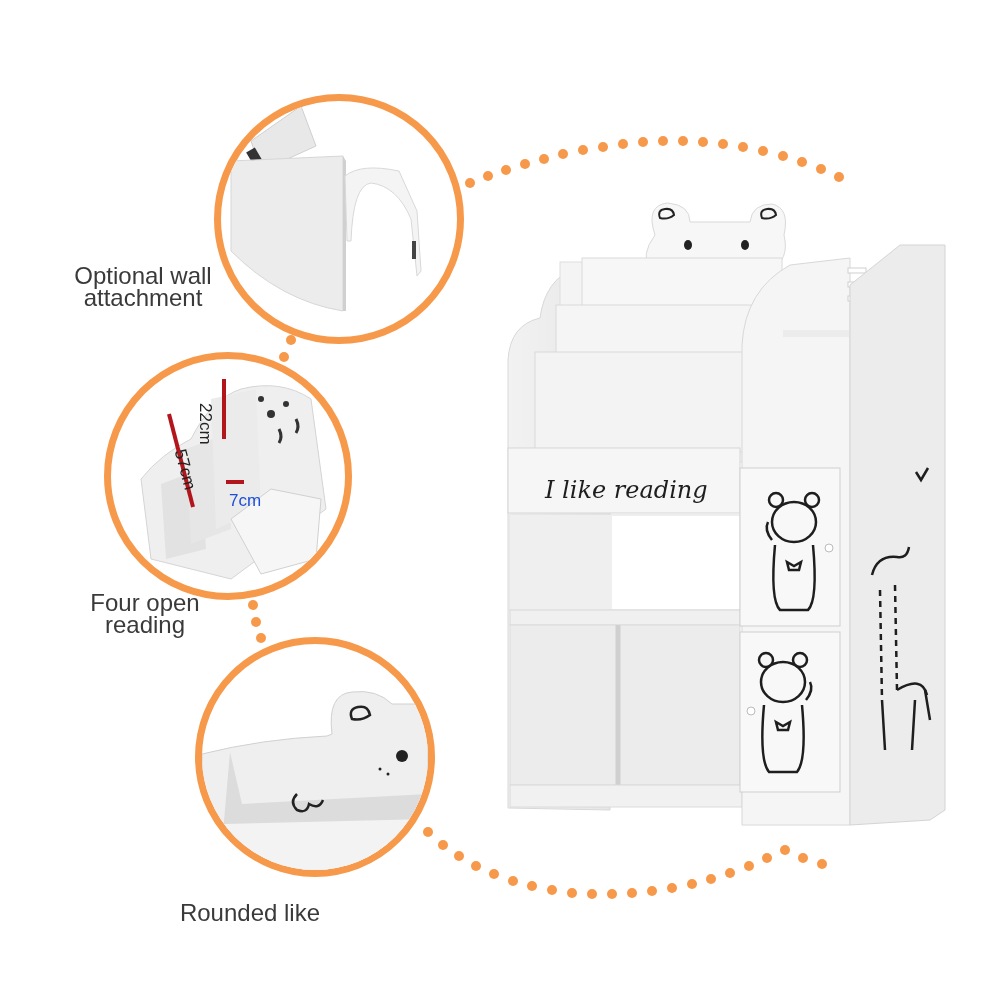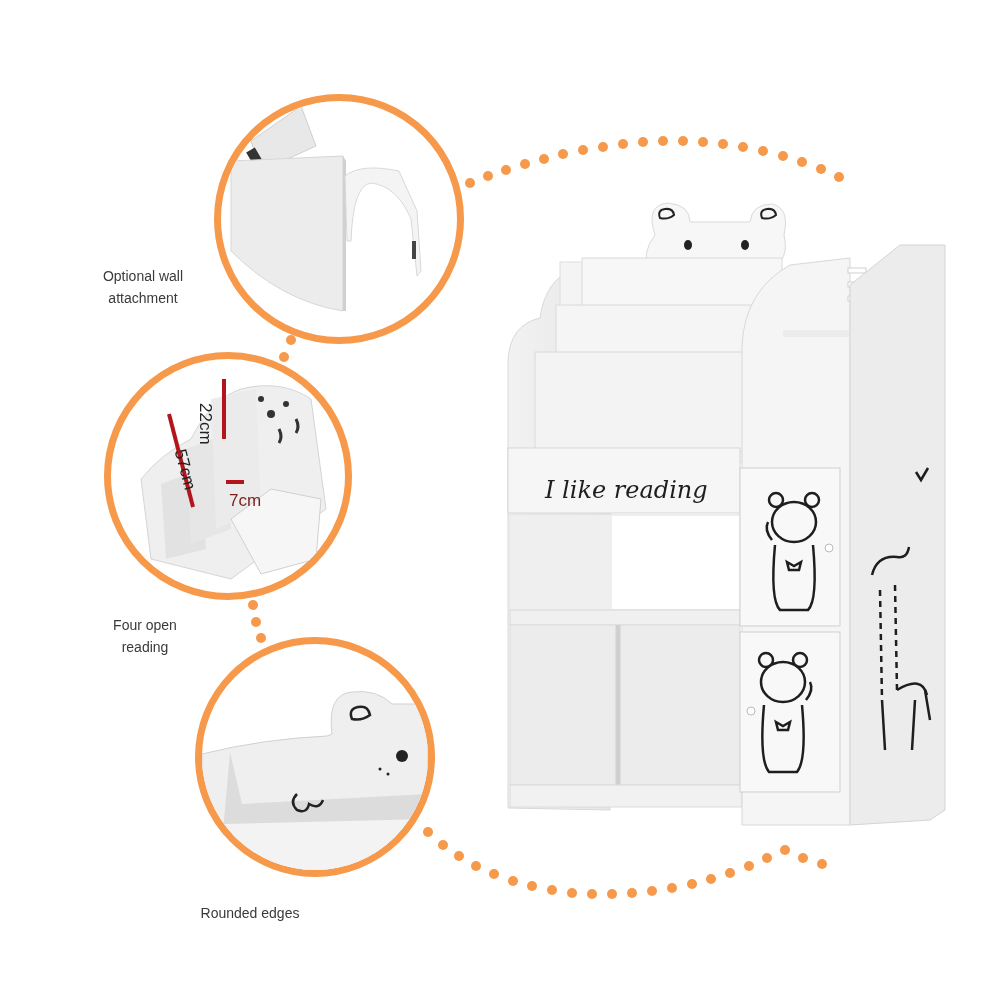--- a/index.html
+++ b/index.html
@@ -1,17 +1,17 @@
 <!DOCTYPE html>
 <html><head>
 <meta charset="utf-8">
 <style>
   html,body{margin:0;padding:0;background:#ffffff;}
   body{width:1000px;height:1000px;position:relative;overflow:hidden;font-family:"Liberation Sans","DejaVu Sans",sans-serif;}
-  .label{position:absolute;color:#3a3a3a;font-size:14px;line-height:22px;text-align:center;}
+  .label{position:absolute;color:#3a3a3a;font-size:24px;line-height:22px;text-align:center;}
   .callout{position:absolute;border:7px solid #f7994a;border-radius:50%;background:#ffffff;overflow:hidden;box-sizing:border-box;}
   svg{display:block;}
   .abs{position:absolute;left:0;top:0;}
 </style>
 </head>
 <body>
 
 <svg class="abs" width="1000" height="1000" viewBox="0 0 1000 1000">
   <g fill="#f7994a">
 
@@ -100,46 +100,46 @@
         <circle cx="175" cy="45" r="3"></circle>
       <path d="M168,70 q4,8 0,14" stroke="#333" stroke-width="3" fill="none"></path>
       <path d="M185,60 q4,8 0,14" stroke="#333" stroke-width="3" fill="none"></path>
     </g>
     <line x1="113" y1="20" x2="113" y2="80" stroke="#b3151d" stroke-width="4"></line>
     <line x1="58" y1="55" x2="82" y2="148" stroke="#b3151d" stroke-width="4"></line>
     <line x1="115" y1="123" x2="133" y2="123" stroke="#b3151d" stroke-width="4"></line>
   </svg>
   <div style="position:absolute;left:104px;top:44px;font-size:17px;color:#222;transform:rotate(90deg);transform-origin:left top;">22cm</div>
   <div style="position:absolute;left:78px;top:88px;font-size:17px;color:#222;transform:rotate(75deg);transform-origin:left top;">57cm</div>
-  <div style="position:absolute;left:118px;top:132px;font-size:17px;color:#7f1d1d;">7cm</div>
+  <div style="position:absolute;left:118px;top:132px;font-size:17px;color:#1d4ed8;">7cm</div>
 </div>
 
 <div class="callout" style="left:195px;top:637px;width:240px;height:240px;">
   <svg width="226" height="226" viewBox="0 0 226 226">
     <path d="M130,90 Q125,50 150,48 Q175,45 190,60 L226,60 L226,226 L0,226 L0,110 Q60,95 125,92 Z" fill="#efefef" stroke="#d0d0d0"></path>
     <path d="M28,108 L20,200 L226,200 L226,150 L40,160 Z" fill="#dcdcdc"></path>
     <path d="M22,180 L226,175 L226,226 L10,226 Z" fill="#f3f3f3"></path>
     <path d="M150,75 q-4,-10 6,-12 q10,-2 12,8 q-8,6 -18,4z" fill="none" stroke="#222" stroke-width="2.5"></path>
     <path d="M95,150 q-8,8 0,16 q10,4 12,-6 q10,6 14,-4" fill="none" stroke="#222" stroke-width="2.5"></path>
     <circle cx="200" cy="112" r="6" fill="#222"></circle>
     <circle cx="178" cy="125" r="1.5" fill="#222"></circle>
       <circle cx="186" cy="130" r="1.5" fill="#222"></circle>
   </svg>
 </div>
 
 <div class="label" style="left:58px;top:265px;width:170px;">
   <div>Optional wall</div>
   <div>attachment</div>
 </div>
-<div class="label" style="left:78px;top:614px;width:134px;">
+<div class="label" style="left:78px;top:592px;width:134px;">
   <div>Four open</div>
   <div>reading</div>
 </div>
 <div class="label" style="left:150px;top:902px;width:200px;">
-  <div>Rounded edges</div>
+  <div>Rounded like</div>
 </div>
 
 <svg class="abs" width="1000" height="1000" viewBox="0 0 1000 1000">
   <defs>
     <linearGradient id="sideG" x1="0" x2="1">
         <stop offset="0" stop-color="#f2f2f2"></stop>
         <stop offset="1" stop-color="#e6e6e6"></stop>
       </linearGradient>
   </defs>
 

